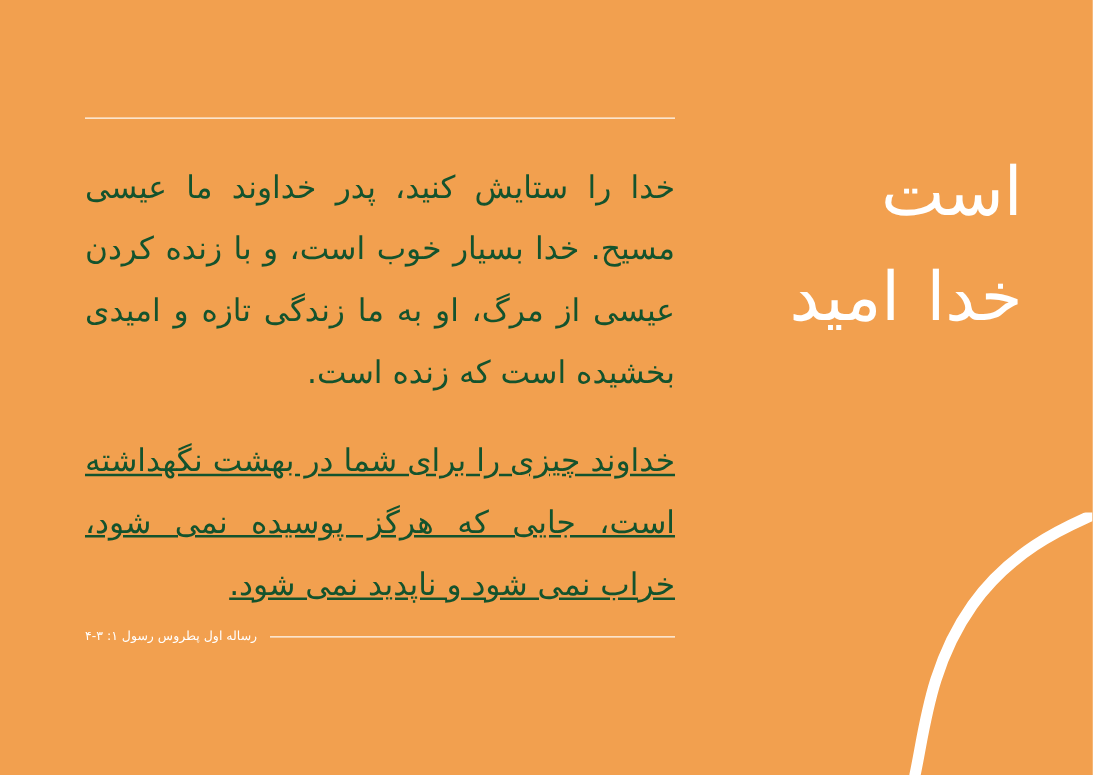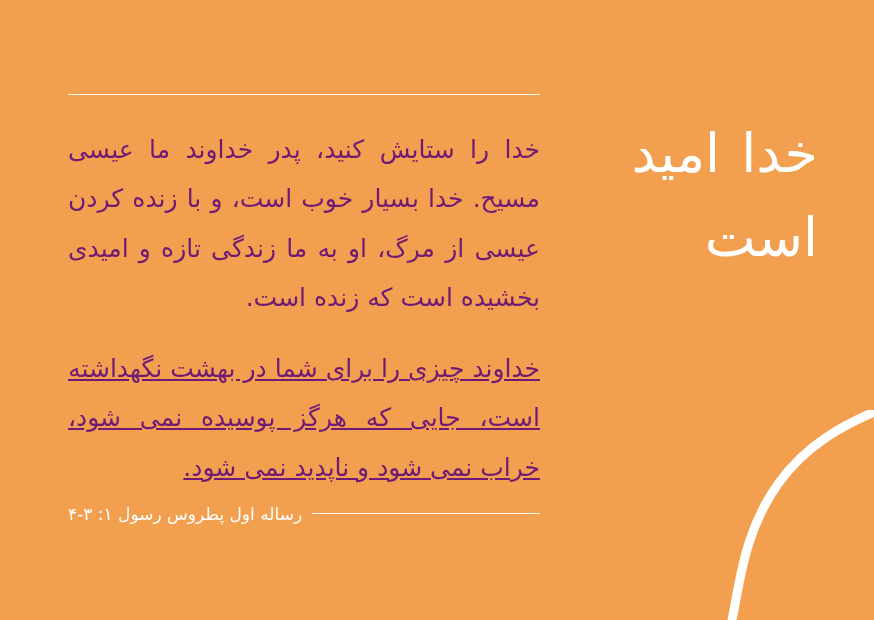--- a/index.html
+++ b/index.html
@@ -62,41 +62,41 @@
     width: 100%;
     height: 1px;
     background: #FFFFFF;
     opacity: 0.95;
     margin: 0 0 30px 0;
   }
   .para {
     font-family: "DejaVu Sans", sans-serif;
     font-size: 25px;
     line-height: 1.97;
-    color: #701a75;
+    color: #14532d;
     margin: 0 0 22px 0;
     text-align: justify;
     text-align-last: right;
     direction: rtl;
   }
   .para.last {
     margin-bottom: 12px;
     text-decoration: underline;
   }
   .ref-row {
     display: flex;
     flex-direction: row-reverse;
     align-items: center;
     gap: 10px;
     width: 100%;
     margin-top: 8px;
   }
   .reference {
     font-family: "DejaVu Sans", sans-serif;
-    font-size: 17px;
+    font-size: 10px;
     color: #FFFFFF;
     white-space: nowrap;
     direction: rtl;
   }
   .rule-bottom {
     flex: 1 1 auto;
     height: 1px;
     background: #FFFFFF;
     opacity: 0.95;
   }
@@ -105,22 +105,22 @@
 <body>
 
 <div class="card">
 
   <svg class="swoosh" viewBox="0 0 260 210" preserveAspectRatio="none" aria-hidden="true">
     <path d="M260,0 C250,6 200,22 165,70 C130,118 128,170 120,210 L260,210 Z" fill="#F2A04F"></path>
     <path d="M260,2 C248,8 198,26 164,74 C130,122 126,172 118,210" fill="none" stroke="#FFFFFF" stroke-width="9" stroke-linecap="round"></path>
   </svg>
 
   <div class="title-block">
+    <div class="title-text">است</div>
     <div class="title-text">خدا امید</div>
-    <div class="title-text">است</div>
   </div>
 
   <div class="body-block">
     <div class="rule-top"></div>
 
     <p class="para">خدا را ستایش کنید، پدر خداوند ما عیسی مسیح. خدا بسیار خوب است، و با زنده کردن عیسی از مرگ، او به ما زندگی تازه و امیدی بخشیده است که زنده است.</p>
     <p class="para last">خداوند چیزی را برای شما در بهشت نگهداشته است، جایی که هرگز پوسیده نمی شود، خراب نمی شود و ناپدید نمی شود.</p>
 
     <div class="ref-row">
       <span class="reference">رساله اول پطروس رسول ۱: ۳-۴</span>

